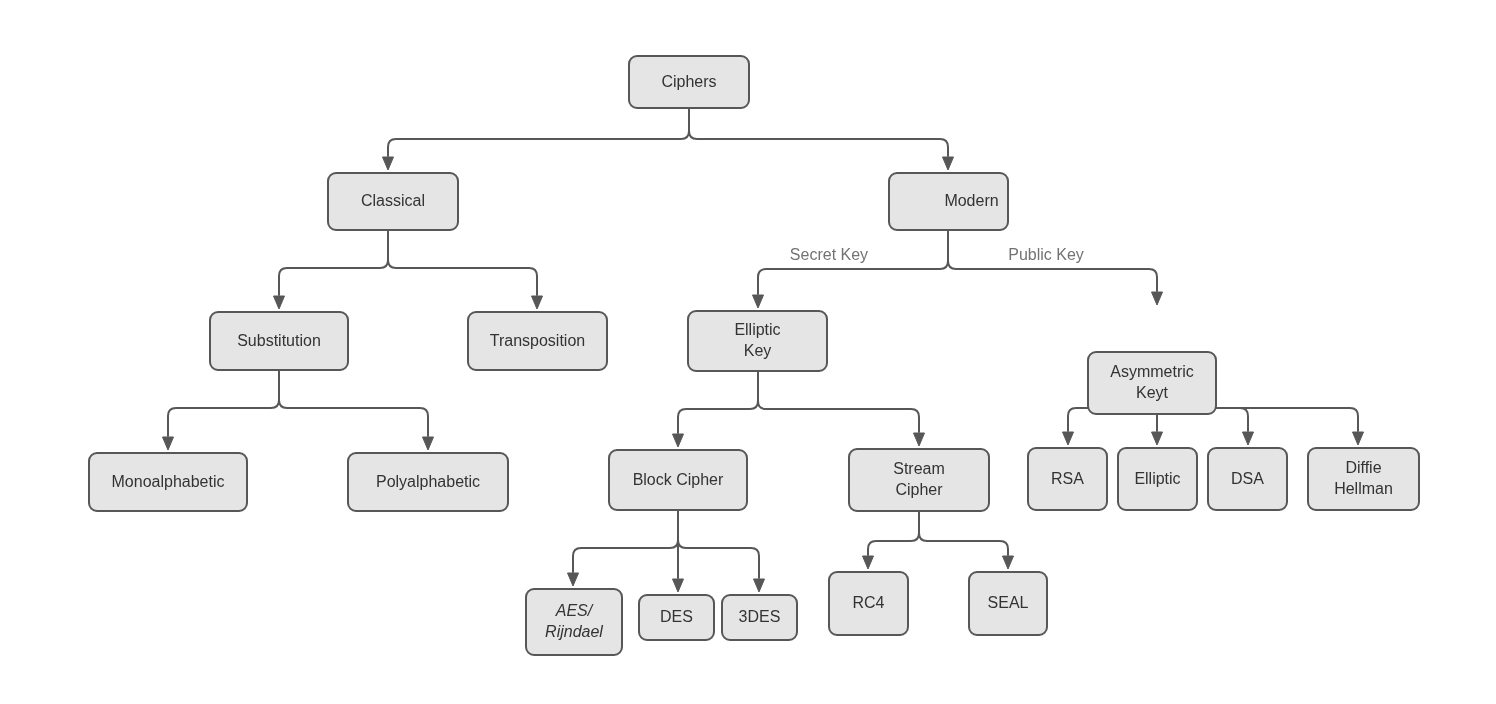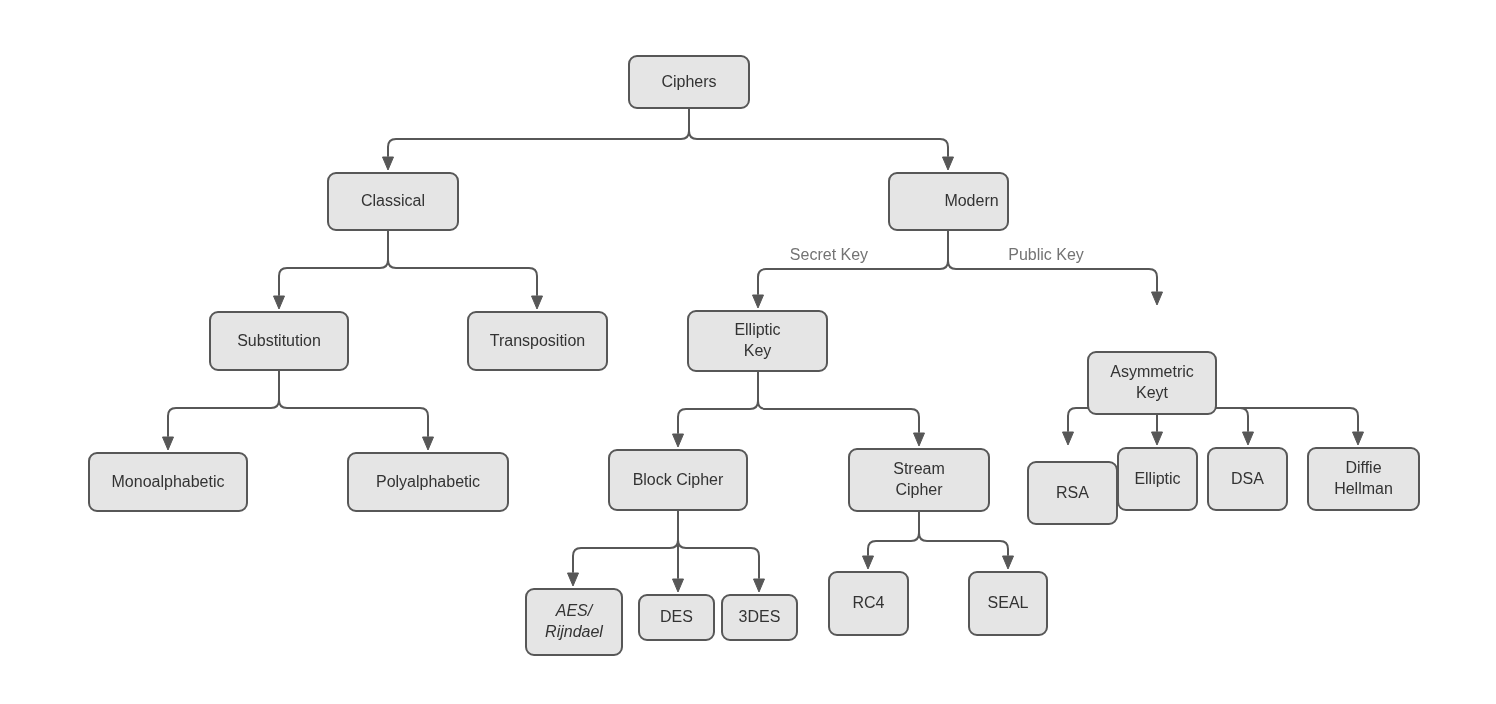--- a/index.html
+++ b/index.html
@@ -64,21 +64,21 @@
   #n-classical    { left: 327px;  top: 172px; width: 132px; height: 59px; }
   #n-modern       { left: 888px;  top: 172px; width: 121px; height: 59px; padding-left: 46px; }
   #n-substitution { left: 209px;  top: 311px; width: 140px; height: 60px; }
   #n-transposition{ left: 467px;  top: 311px; width: 141px; height: 60px; }
   #n-symmetric    { left: 687px;  top: 310px; width: 141px; height: 62px; }
   #n-asymmetric   { left: 1087px; top: 307px; width: 130px; height: 64px; margin-top: 44px; }
   #n-mono         { left: 88px;   top: 452px; width: 160px; height: 60px; }
   #n-poly         { left: 347px;  top: 452px; width: 162px; height: 60px; }
   #n-block        { left: 608px;  top: 449px; width: 140px; height: 62px; }
   #n-stream       { left: 848px;  top: 448px; width: 142px; height: 64px; }
-  #n-rsa          { left: 1027px; top: 447px; width: 91px;  height: 64px; margin-top: 14px; }
+  #n-rsa          { left: 1027px; top: 447px; width: 81px;  height: 64px; }
   #n-elliptic     { left: 1117px; top: 447px; width: 81px;  height: 64px; }
   #n-dsa          { left: 1207px; top: 447px; width: 81px;  height: 64px; }
   #n-diffie       { left: 1307px; top: 447px; width: 113px; height: 64px; }
   #n-aes          { left: 525px;  top: 588px; width: 98px;  height: 68px; font-style: italic; }
   #n-des          { left: 638px;  top: 594px; width: 77px;  height: 47px; }
   #n-3des         { left: 721px;  top: 594px; width: 77px;  height: 47px; }
   #n-rc4          { left: 828px;  top: 571px; width: 81px;  height: 65px; }
   #n-seal         { left: 968px;  top: 571px; width: 80px;  height: 65px; }
   #lbl-secret { left: 770px; top: 246px; width: 118px; }
   #lbl-public { left: 987px; top: 246px; width: 118px; }

